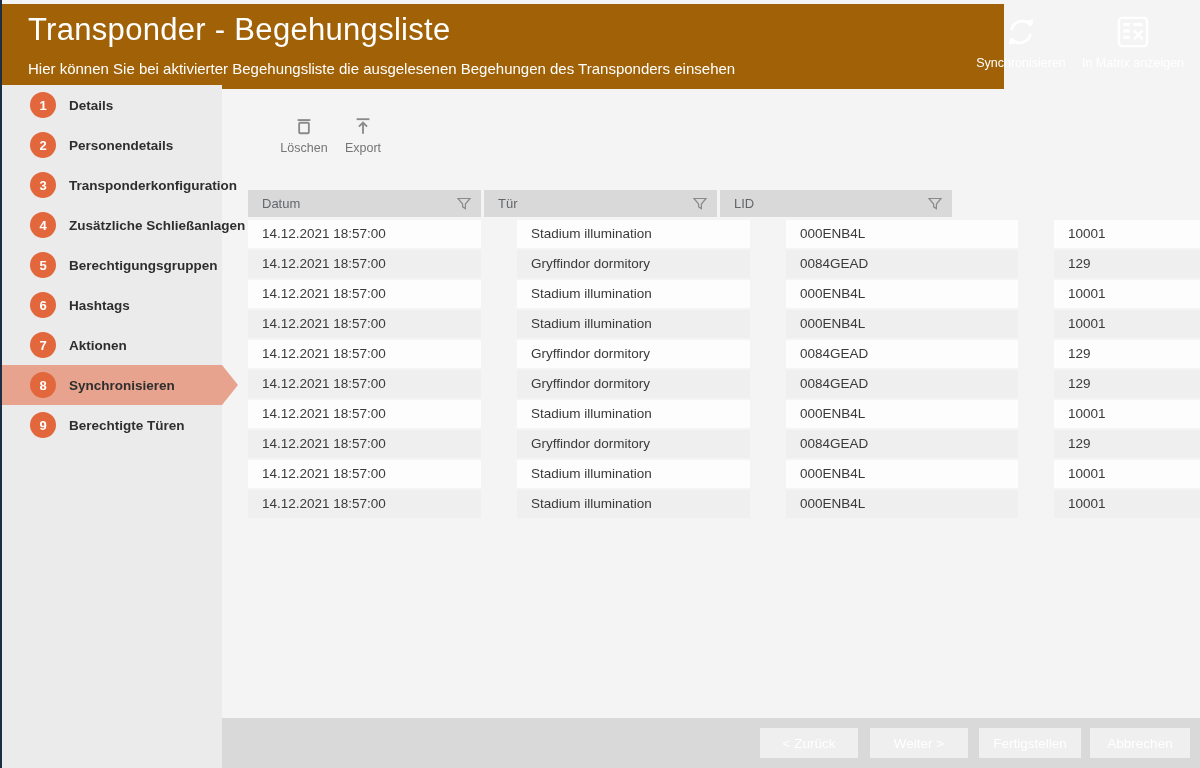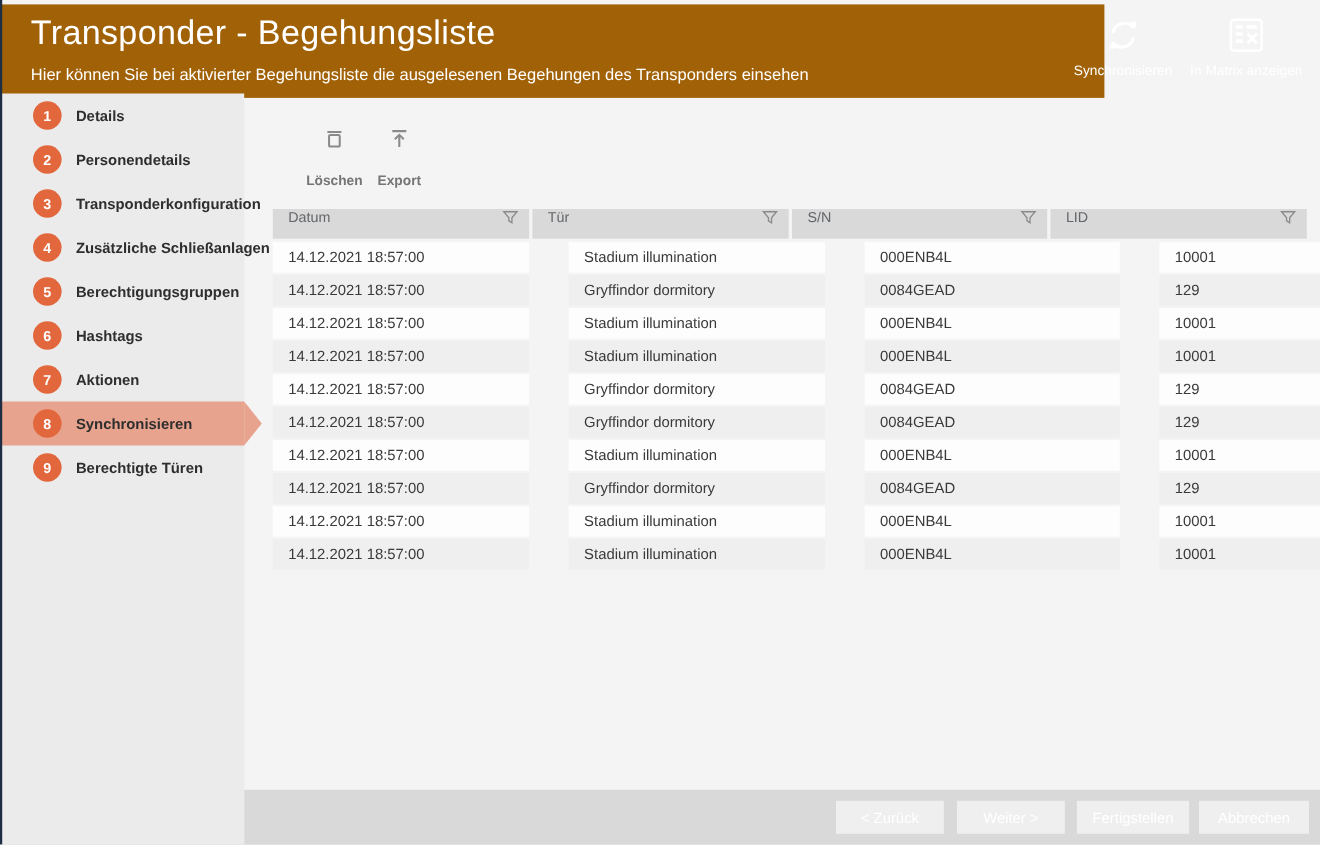--- a/index.html
+++ b/index.html
@@ -27,28 +27,28 @@
   .nav-label{font-size:13.5px;font-weight:700;color:#2E2E2E;white-space:nowrap;}
   .nav-item.selected{background:#E7A38D;}
   .nav-item.selected::after{content:"";position:absolute;right:-16px;top:50%;transform:translateY(-50%);
            border-top:20px solid transparent;border-bottom:20px solid transparent;border-left:16px solid #E7A38D;}
 
   
   .main{position:absolute;left:222px;top:85px;width:978px;height:683px;background:#F4F4F4;z-index:10;}
 
   .tool-btn{position:absolute;top:30px;width:72px;text-align:center;cursor:pointer;color:#757575;}
   .tool-btn .ic{display:inline-block;width:22px;height:22px;}
-  .tool-btn .lbl{margin-top:15px;font-size:12.5px;font-weight:bold;}
+  .tool-btn .lbl{margin-top:0;font-size:12.5px;}
   #tb-delete{left:46px;}
   #tb-export{left:105px;}
 
   
   .table{position:absolute;left:26px;top:105px;width:940px;}
   .thead,.tr{display:grid;grid-template-columns:233px 233px 232px 233px;column-gap:3px;}
-  .th{height:27px;background:#D9D9D9;display:flex;align-items:flex-start;
+  .th{height:27px;background:#D9D9D9;display:flex;align-items:center;
       padding:0 9px 0 14px;font-size:13px;color:#63666b;cursor:pointer;}
   .th .fl{margin-left:auto;width:16px;height:16px;flex:0 0 16px;}
   .tbody{margin-top:3px;}
   .tr{height:28px;margin-bottom:2px;cursor:default;gap:36px;}
   .td{line-height:28px;padding-left:14px;font-size:13.5px;color:#3A3A3A;
       white-space:nowrap;overflow:hidden;}
   .tr.odd .td{background:#FDFDFD;}
   .tr.even .td{background:#EFEFEF;}
 
   
@@ -180,28 +180,20 @@
 
   <div class="th">
     <span>Tür</span>
     <span class="fl">
       <svg viewBox="0 0 16 16" width="16" height="16" fill="none" stroke="#8a8a8a" stroke-width="1.2">
         <path d="M2 2.5h12L9.4 8v4.6L6.6 10.8V8z"></path>
       </svg>
     </span>
   </div>
 
-  <div class="th">
-    <span>S/N</span>
-    <span class="fl">
-      <svg viewBox="0 0 16 16" width="16" height="16" fill="none" stroke="#8a8a8a" stroke-width="1.2">
-        <path d="M2 2.5h12L9.4 8v4.6L6.6 10.8V8z"></path>
-      </svg>
-    </span>
-  </div>
 
   <div class="th">
     <span>LID</span>
     <span class="fl">
       <svg viewBox="0 0 16 16" width="16" height="16" fill="none" stroke="#8a8a8a" stroke-width="1.2">
         <path d="M2 2.5h12L9.4 8v4.6L6.6 10.8V8z"></path>
       </svg>
     </span>
   </div>
 </div>

